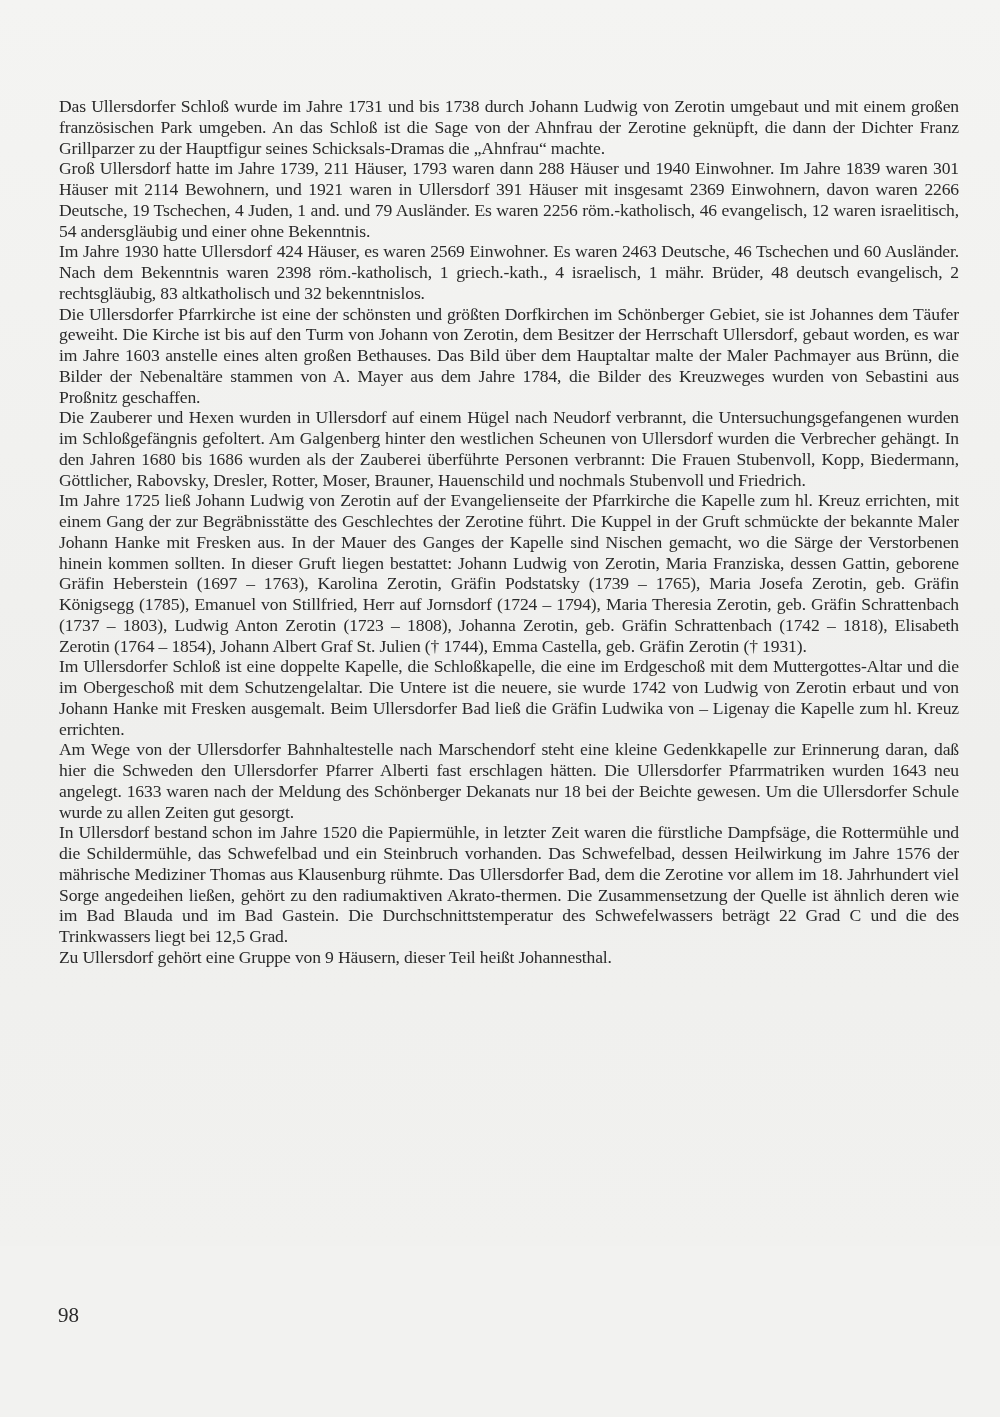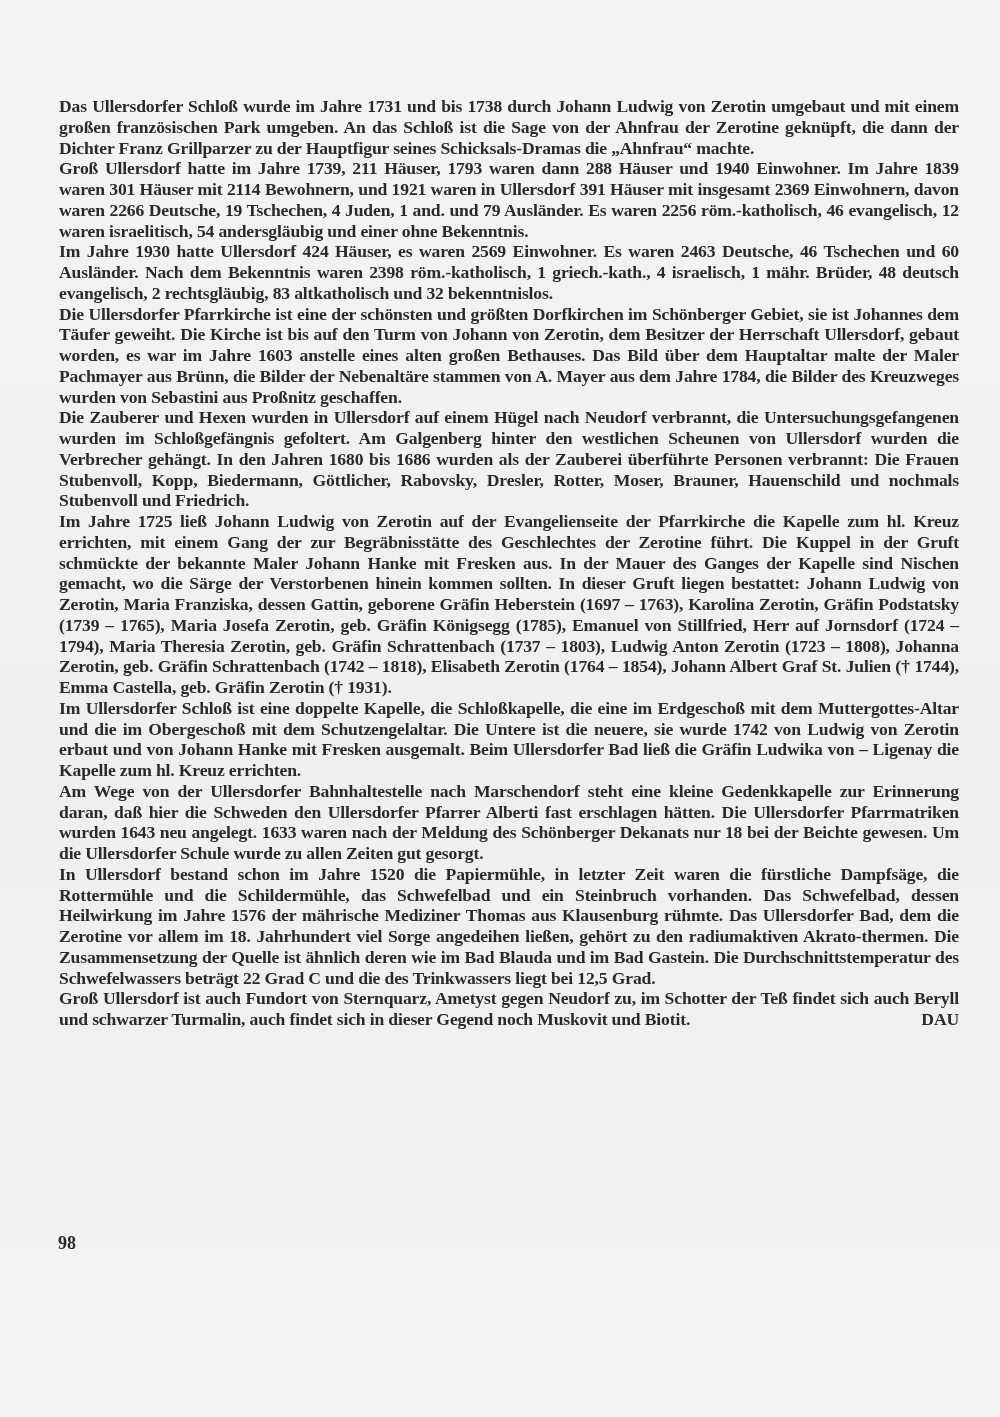--- a/index.html
+++ b/index.html
@@ -4,53 +4,49 @@
 <style>
   html, body { margin: 0; padding: 0; }
   body {
     width: 1000px; height: 1417px;
     background: #f2f2f0;
     position: relative; overflow: hidden;
   }
   .page {
     position: absolute; left: 0; top: 0; width: 1000px; height: 1246px;
     background: linear-gradient(180deg, #f4f4f2 0%, #efefed 60%, #f1f1ef 100%);
-    font-weight: bold;
   }
   .body-text {
     position: absolute;
     left: 59px; top: 96px; width: 900px;
     font-family: "Liberation Serif", "DejaVu Serif", serif;
     font-size: 17.6px;
     line-height: 20.75px;
     color: #2a2a2a;
     text-align: justify;
     letter-spacing: -0.15px;
   }
   .para { margin: 0; text-align: justify; }
   .signature { float: right; }
   .page-number {
-    position: absolute; left: 58px; top: 1233px;
+    position: absolute; left: 58px; top: 1303px;
     font-family: "Liberation Serif", "DejaVu Serif", serif;
-    font-size: 18px; color: #2a2a2a;
+    font-size: 21px; color: #2a2a2a;
   }
 </style>
 </head>
 <body>
 
 <div class="page">
   <div class="body-text">
     <p class="para">Das Ullersdorfer Schloß wurde im Jahre 1731 und bis 1738 durch Johann Ludwig von Zerotin umgebaut und mit einem großen französischen Park umgeben. An das Schloß ist die Sage von der Ahnfrau der Zerotine geknüpft, die dann der Dichter Franz Grillparzer zu der Hauptfigur seines Schicksals-Dramas die „Ahnfrau“ machte.</p>
     <p class="para">Groß Ullersdorf hatte im Jahre 1739, 211 Häuser, 1793 waren dann 288 Häuser und 1940 Einwohner. Im Jahre 1839 waren 301 Häuser mit 2114 Bewohnern, und 1921 waren in Ullersdorf 391 Häuser mit insgesamt 2369 Einwohnern, davon waren 2266 Deutsche, 19 Tschechen, 4 Juden, 1 and. und 79 Ausländer. Es waren 2256 röm.-katholisch, 46 evangelisch, 12 waren israelitisch, 54 andersgläubig und einer ohne Bekenntnis.</p>
     <p class="para">Im Jahre 1930 hatte Ullersdorf 424 Häuser, es waren 2569 Einwohner. Es waren 2463 Deutsche, 46 Tschechen und 60 Ausländer. Nach dem Bekenntnis waren 2398 röm.-katholisch, 1 griech.-kath., 4 israelisch, 1 mähr. Brüder, 48 deutsch evangelisch, 2 rechtsgläubig, 83 altkatholisch und 32 bekenntnislos.</p>
     <p class="para">Die Ullersdorfer Pfarrkirche ist eine der schönsten und größten Dorfkirchen im Schönberger Gebiet, sie ist Johannes dem Täufer geweiht. Die Kirche ist bis auf den Turm von Johann von Zerotin, dem Besitzer der Herrschaft Ullersdorf, gebaut worden, es war im Jahre 1603 anstelle eines alten großen Bethauses. Das Bild über dem Hauptaltar malte der Maler Pachmayer aus Brünn, die Bilder der Nebenaltäre stammen von A. Mayer aus dem Jahre 1784, die Bilder des Kreuzweges wurden von Sebastini aus Proßnitz geschaffen.</p>
     <p class="para">Die Zauberer und Hexen wurden in Ullersdorf auf einem Hügel nach Neudorf verbrannt, die Untersuchungsgefangenen wurden im Schloßgefängnis gefoltert. Am Galgenberg hinter den westlichen Scheunen von Ullersdorf wurden die Verbrecher gehängt. In den Jahren 1680 bis 1686 wurden als der Zauberei überführte Personen verbrannt: Die Frauen Stubenvoll, Kopp, Biedermann, Göttlicher, Rabovsky, Dresler, Rotter, Moser, Brauner, Hauenschild und nochmals Stubenvoll und Friedrich.</p>
     <p class="para">Im Jahre 1725 ließ Johann Ludwig von Zerotin auf der Evangelienseite der Pfarrkirche die Kapelle zum hl. Kreuz errichten, mit einem Gang der zur Begräbnisstätte des Geschlechtes der Zerotine führt. Die Kuppel in der Gruft schmückte der bekannte Maler Johann Hanke mit Fresken aus. In der Mauer des Ganges der Kapelle sind Nischen gemacht, wo die Särge der Verstorbenen hinein kommen sollten. In dieser Gruft liegen bestattet: Johann Ludwig von Zerotin, Maria Franziska, dessen Gattin, geborene Gräfin Heberstein (1697 – 1763), Karolina Zerotin, Gräfin Podstatsky (1739 – 1765), Maria Josefa Zerotin, geb. Gräfin Königsegg (1785), Emanuel von Stillfried, Herr auf Jornsdorf (1724 – 1794), Maria Theresia Zerotin, geb. Gräfin Schrattenbach (1737 – 1803), Ludwig Anton Zerotin (1723 – 1808), Johanna Zerotin, geb. Gräfin Schrattenbach (1742 – 1818), Elisabeth Zerotin (1764 – 1854), Johann Albert Graf St. Julien († 1744), Emma Castella, geb. Gräfin Zerotin († 1931).</p>
     <p class="para">Im Ullersdorfer Schloß ist eine doppelte Kapelle, die Schloßkapelle, die eine im Erdgeschoß mit dem Muttergottes-Altar und die im Obergeschoß mit dem Schutzengelaltar. Die Untere ist die neuere, sie wurde 1742 von Ludwig von Zerotin erbaut und von Johann Hanke mit Fresken ausgemalt. Beim Ullersdorfer Bad ließ die Gräfin Ludwika von – Ligenay die Kapelle zum hl. Kreuz errichten.</p>
     <p class="para">Am Wege von der Ullersdorfer Bahnhaltestelle nach Marschendorf steht eine kleine Gedenkkapelle zur Erinnerung daran, daß hier die Schweden den Ullersdorfer Pfarrer Alberti fast erschlagen hätten. Die Ullersdorfer Pfarrmatriken wurden 1643 neu angelegt. 1633 waren nach der Meldung des Schönberger Dekanats nur 18 bei der Beichte gewesen. Um die Ullersdorfer Schule wurde zu allen Zeiten gut gesorgt.</p>
     <p class="para">In Ullersdorf bestand schon im Jahre 1520 die Papiermühle, in letzter Zeit waren die fürstliche Dampfsäge, die Rottermühle und die Schildermühle, das Schwefelbad und ein Steinbruch vorhanden. Das Schwefelbad, dessen Heilwirkung im Jahre 1576 der mährische Mediziner Thomas aus Klausenburg rühmte. Das Ullersdorfer Bad, dem die Zerotine vor allem im 18. Jahrhundert viel Sorge angedeihen ließen, gehört zu den radiumaktiven Akrato-thermen. Die Zusammensetzung der Quelle ist ähnlich deren wie im Bad Blauda und im Bad Gastein. Die Durchschnittstemperatur des Schwefelwassers beträgt 22 Grad C und die des Trinkwassers liegt bei 12,5 Grad.</p>
-    <p class="para">
-      <span>Groß Ullersdorf ist auch Fundort von Sternquarz, Ametyst gegen Neudorf zu, im Schotter der Teß findet sich auch Beryll und schwarzer Turmalin, auch findet sich in dieser Gegend noch Muskovit und Biotit.</span>
-      <span class="signature">DAU</span>
-    </p>
+    <p class="para">Zu Ullersdorf gehört eine Gruppe von 9 Häusern, dieser Teil heißt Johannesthal.</p>
   </div>
   <div class="page-number">98</div>
 </div>
 
 </body></html>

